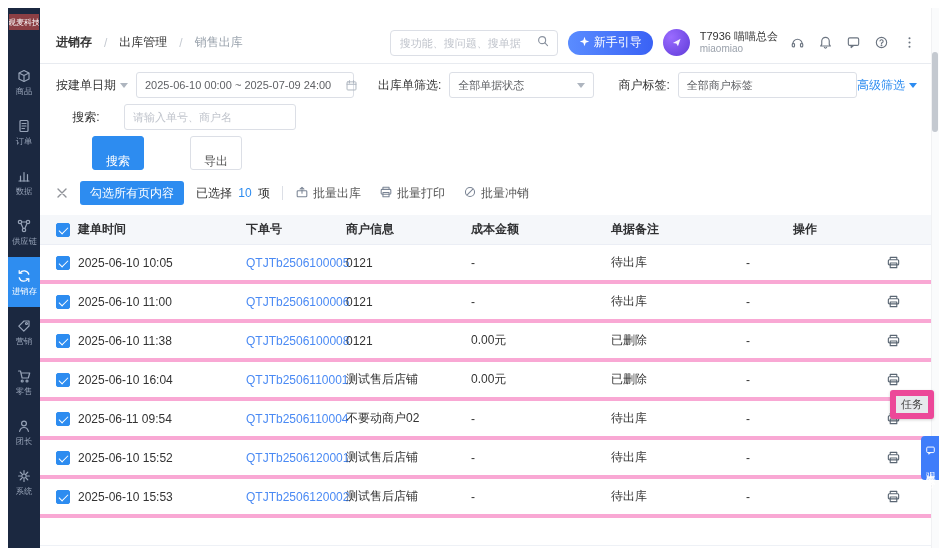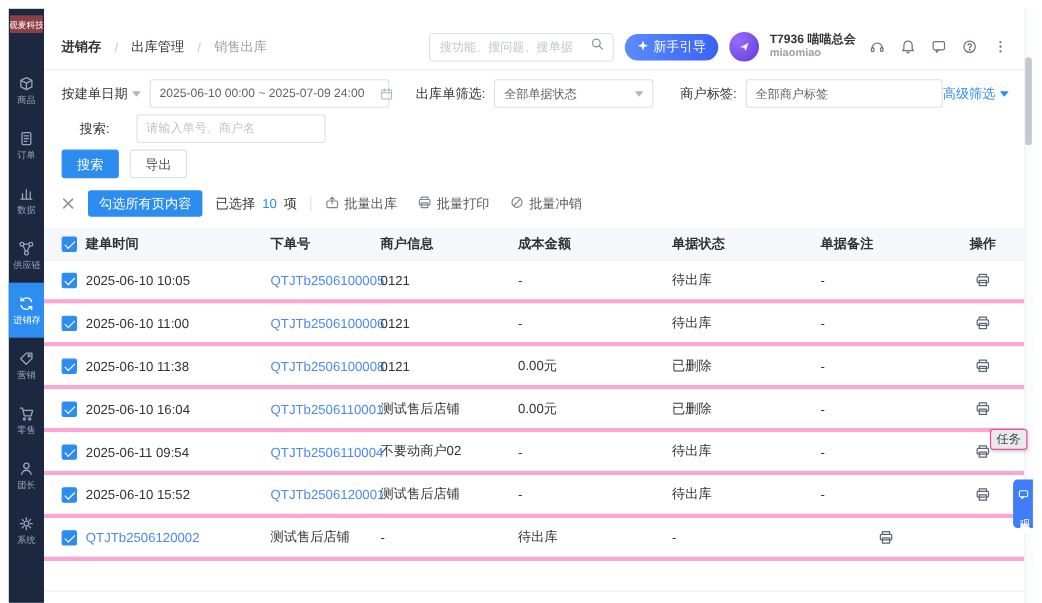--- a/index.html
+++ b/index.html
@@ -33,21 +33,21 @@
   .top-search input { border:0; outline:0; flex:1; min-width:0; font-size:11px; color:#333; background:transparent; }
   input::placeholder { color:#c0c4cc; }
   .top-search .mag { color:#8b93a0; flex:0 0 auto; cursor:pointer; }
 
   .guide-btn { height:24px; padding:0 11px; border:0; border-radius:12px; cursor:pointer;
     background:linear-gradient(90deg,#5a8cff,#3a62f5); color:#fff; font-size:12px;
     display:flex; align-items:center; gap:4px; white-space:nowrap; }
 
   .avatar { width:27px; height:27px; border-radius:50%; flex:0 0 auto; cursor:pointer;
     background:radial-gradient(circle at 30% 30%, #9a6bff, #5f3bd8); display:flex; align-items:center; justify-content:center; }
-  .user-info { line-height:1.2; margin-right:2px; cursor:pointer;font-weight:bold; }
+  .user-info { line-height:1.2; margin-right:2px; cursor:pointer; }
   .user-name { font-size:11px; color:#333; white-space:nowrap; }
   .user-sub { font-size:10px; color:#9aa1ab; }
 
   .top-icons { display:flex; align-items:center; gap:13px; color:#6b7480; }
   .top-icons .ticon { cursor:pointer; display:flex; }
 
   
   .filters { padding:8px 22px 0 16px; }
   .f-row { display:flex; align-items:center; margin-bottom:6px; font-size:12px; color:#333; }
   .date-type { display:flex; align-items:center; gap:4px; margin-right:8px; cursor:pointer; white-space:nowrap; }
@@ -58,22 +58,22 @@
     padding:0 8px; font-size:11px; color:#606266; background:#fff; cursor:pointer; }
   .date-box { width:218px; justify-content:space-between; gap:14px; white-space:nowrap; }
   .f-label { margin:0 8px 0 24px; white-space:nowrap; }
   .select-box { width:170px; justify-content:space-between; }
   .input-box { width:214px; padding:0; }
   .input-box input, .plain-input input { border:0; outline:0; width:100%; height:100%; padding:0 8px;
     font-size:11px; color:#606266; background:transparent; }
   .adv { margin-left:auto; color:#2d8cf0; display:flex; align-items:center; gap:4px; cursor:pointer; white-space:nowrap; }
   .f-label2 { width:60px; text-align:center; margin-right:8px; white-space:nowrap; }
   .plain-input { width:172px; padding:0; }
-  .btn { height:26px; padding:5px 13px; border-radius:3px; font-size:12px; border:1px solid #dcdfe6;
-    background:#fff; color:#555; cursor:pointer; }
+  .btn { height:26px; padding:16px 13px; border-radius:3px; font-size:12px; border:1px solid #dcdfe6;
+    background:#fff; color:#555; cursor:pointer;margin-left:36px; }
   .btn.primary { background:#2d8cf0; border-color:#2d8cf0; color:#fff; margin-right:10px; }
 
   
   .batchbar { display:flex; align-items:center; gap:12px; padding:5px 16px 10px; font-size:12px; color:#555; }
   .close-x { color:#909399; display:flex; cursor:pointer; }
   .chk-all-btn { height:24px; padding:0 10px; background:#2d8cf0; color:#fff; border:0; border-radius:3px;
     font-size:12px; cursor:pointer; white-space:nowrap; }
   .sel-info { white-space:nowrap; color:#333; }
   .sel-info .cnt { color:#2d8cf0; margin:0 3px; }
   .v-div { width:1px; height:14px; background:#dcdfe6; }
@@ -89,21 +89,21 @@
   .cb { width:14px; height:14px; border:1px solid #c0c4cc; border-radius:2px; background:#fff; position:relative; cursor:pointer; }
   .cb.checked { background:#2d8cf0; border-color:#2d8cf0; }
   .cb.checked::after { content:""; position:absolute; left:4px; top:1px; width:4px; height:8px;
     border:solid #fff; border-width:0 1.5px 1.5px 0; transform:rotate(45deg); }
   .link { color:#4a8af4; cursor:pointer; }
   .op-head { justify-self:center; }
   .print-btn { justify-self:center; color:#5a6673; display:flex; cursor:pointer; }
   .trow-empty { height:28px; border-bottom:1px solid #eef1f6; }
 
   
-  .task-tab { position:absolute; right:5px; top:382px; background:#e7e9ed; border:1px solid #ec4899;
+  .task-tab { position:absolute; right:5px; top:382px; background:#e7e9ed; border:6px solid #ec4899;
     border-radius:3px; padding:1px 5px; font-size:11px; color:#444; z-index:7;
     box-shadow:0 1px 3px rgba(0,0,0,.18); cursor:pointer; }
   .service-tab { position:absolute; right:0; top:428px; width:18px; background:#3f7dfa; color:#fff;
     border-radius:4px 0 0 4px; padding:6px 0 8px; display:flex; flex-direction:column; align-items:center;
     gap:4px; z-index:7; cursor:pointer; }
   .service-text { writing-mode:vertical-rl; font-size:10px; letter-spacing:2px; line-height:1; }
 
   .scrollbar { position:absolute; right:0; top:0; width:8px; height:100%; background:#fafbfc;
     border-left:1px solid #f0f1f3; z-index:5; }
   .scroll-thumb { position:absolute; right:1px; top:44px; width:6px; height:80px; background:#c4c9d0;
@@ -378,21 +378,20 @@
       </span>
     </section>
 
     <section class="tbl">
       <div class="thead">
         <span class="cb checked"></span>
         <span>建单时间</span>
         <span>下单号</span>
         <span>商户信息</span>
         <span>成本金额</span>
-        <span>单据状态</span>
         <span>单据备注</span>
         <span class="op-head">操作</span>
       </div>
 
       <div class="trow">
         <span class="cb checked"></span>
         <span>2025-06-10 10:05</span>
         <span class="link">QTJTb2506100005</span>
         <span>0121</span>
         <span>-</span>
@@ -487,20 +486,21 @@
             <svg width="15" height="15" viewBox="0 0 16 16" fill="none" stroke="currentColor" stroke-width="1.2" stroke-linejoin="round">
               <path d="M4.5 5V2.5h7V5"></path>
               <rect x="2.5" y="5" width="11" height="5.5" rx="1"></rect>
               <rect x="4.5" y="8.5" width="7" height="5"></rect>
             </svg>
           </span>
       </div>
 
       <div class="trow">
         <span class="cb checked"></span>
+        <span>2025-06-10 15:53</span>
         <span class="link">QTJTb2506120002</span>
         <span>测试售后店铺</span>
         <span>-</span>
         <span>待出库</span>
         <span>-</span>
         <span class="print-btn">
             <svg width="15" height="15" viewBox="0 0 16 16" fill="none" stroke="currentColor" stroke-width="1.2" stroke-linejoin="round">
               <path d="M4.5 5V2.5h7V5"></path>
               <rect x="2.5" y="5" width="11" height="5.5" rx="1"></rect>
               <rect x="4.5" y="8.5" width="7" height="5"></rect>

